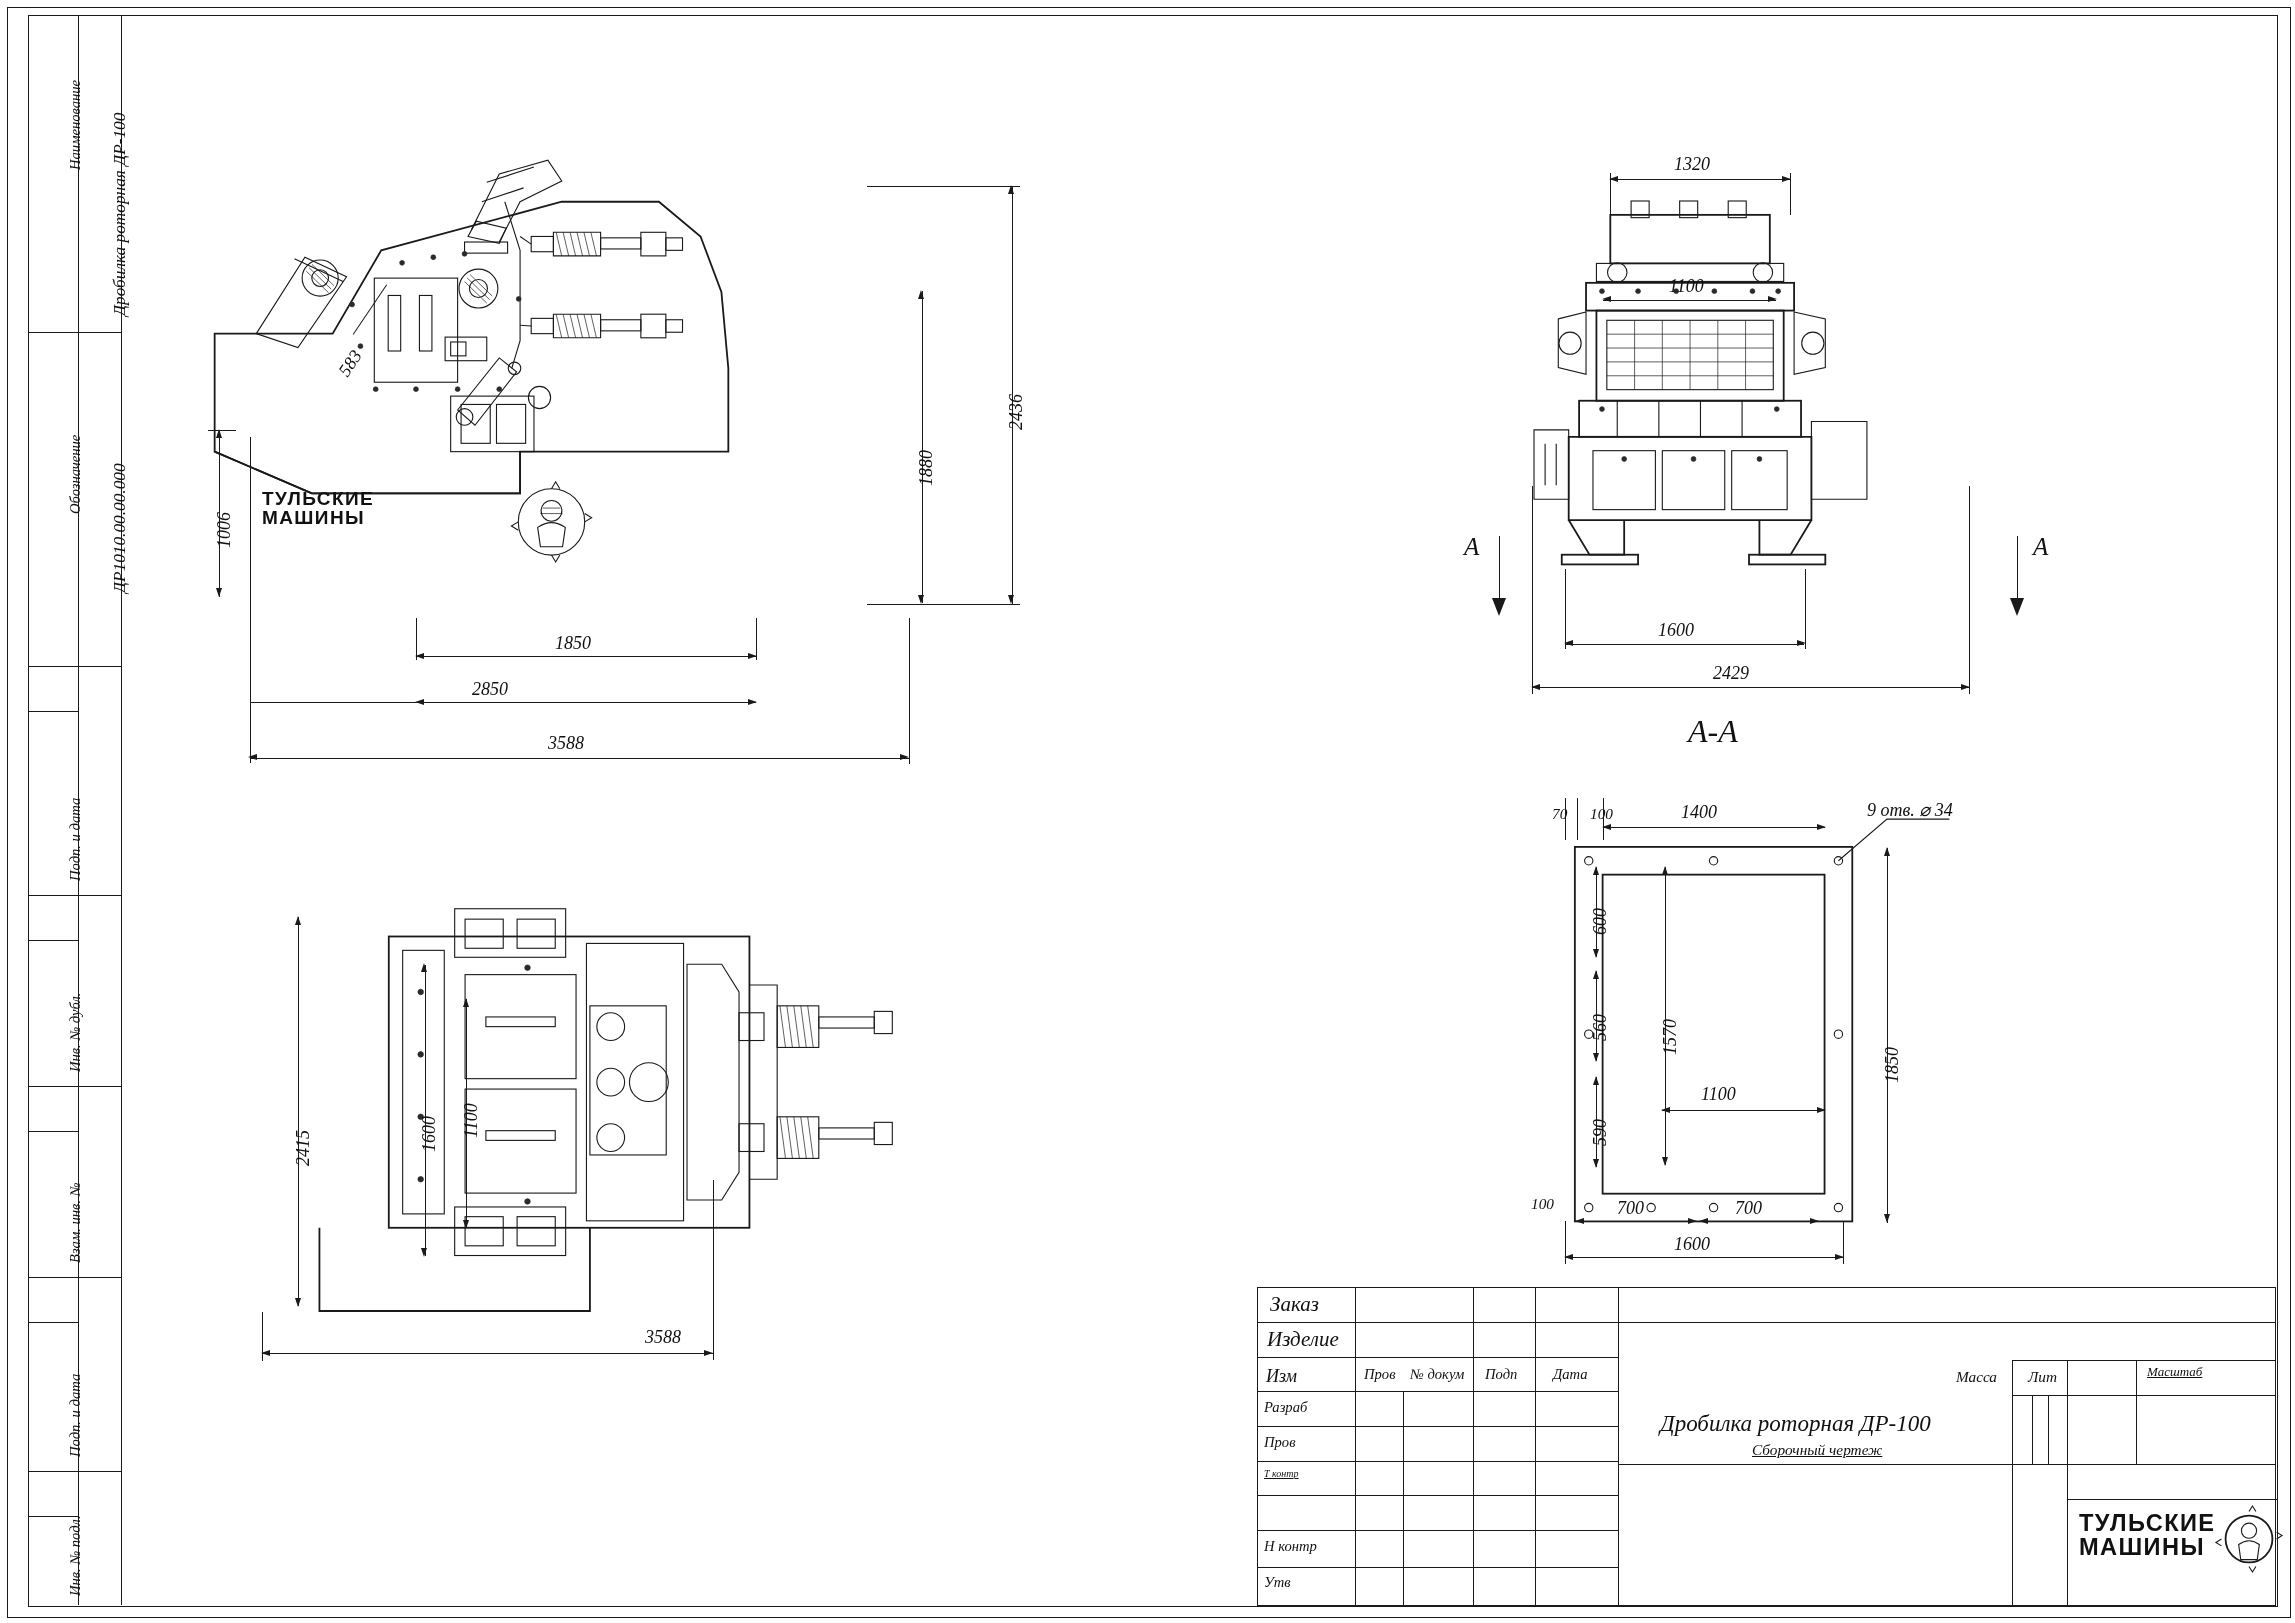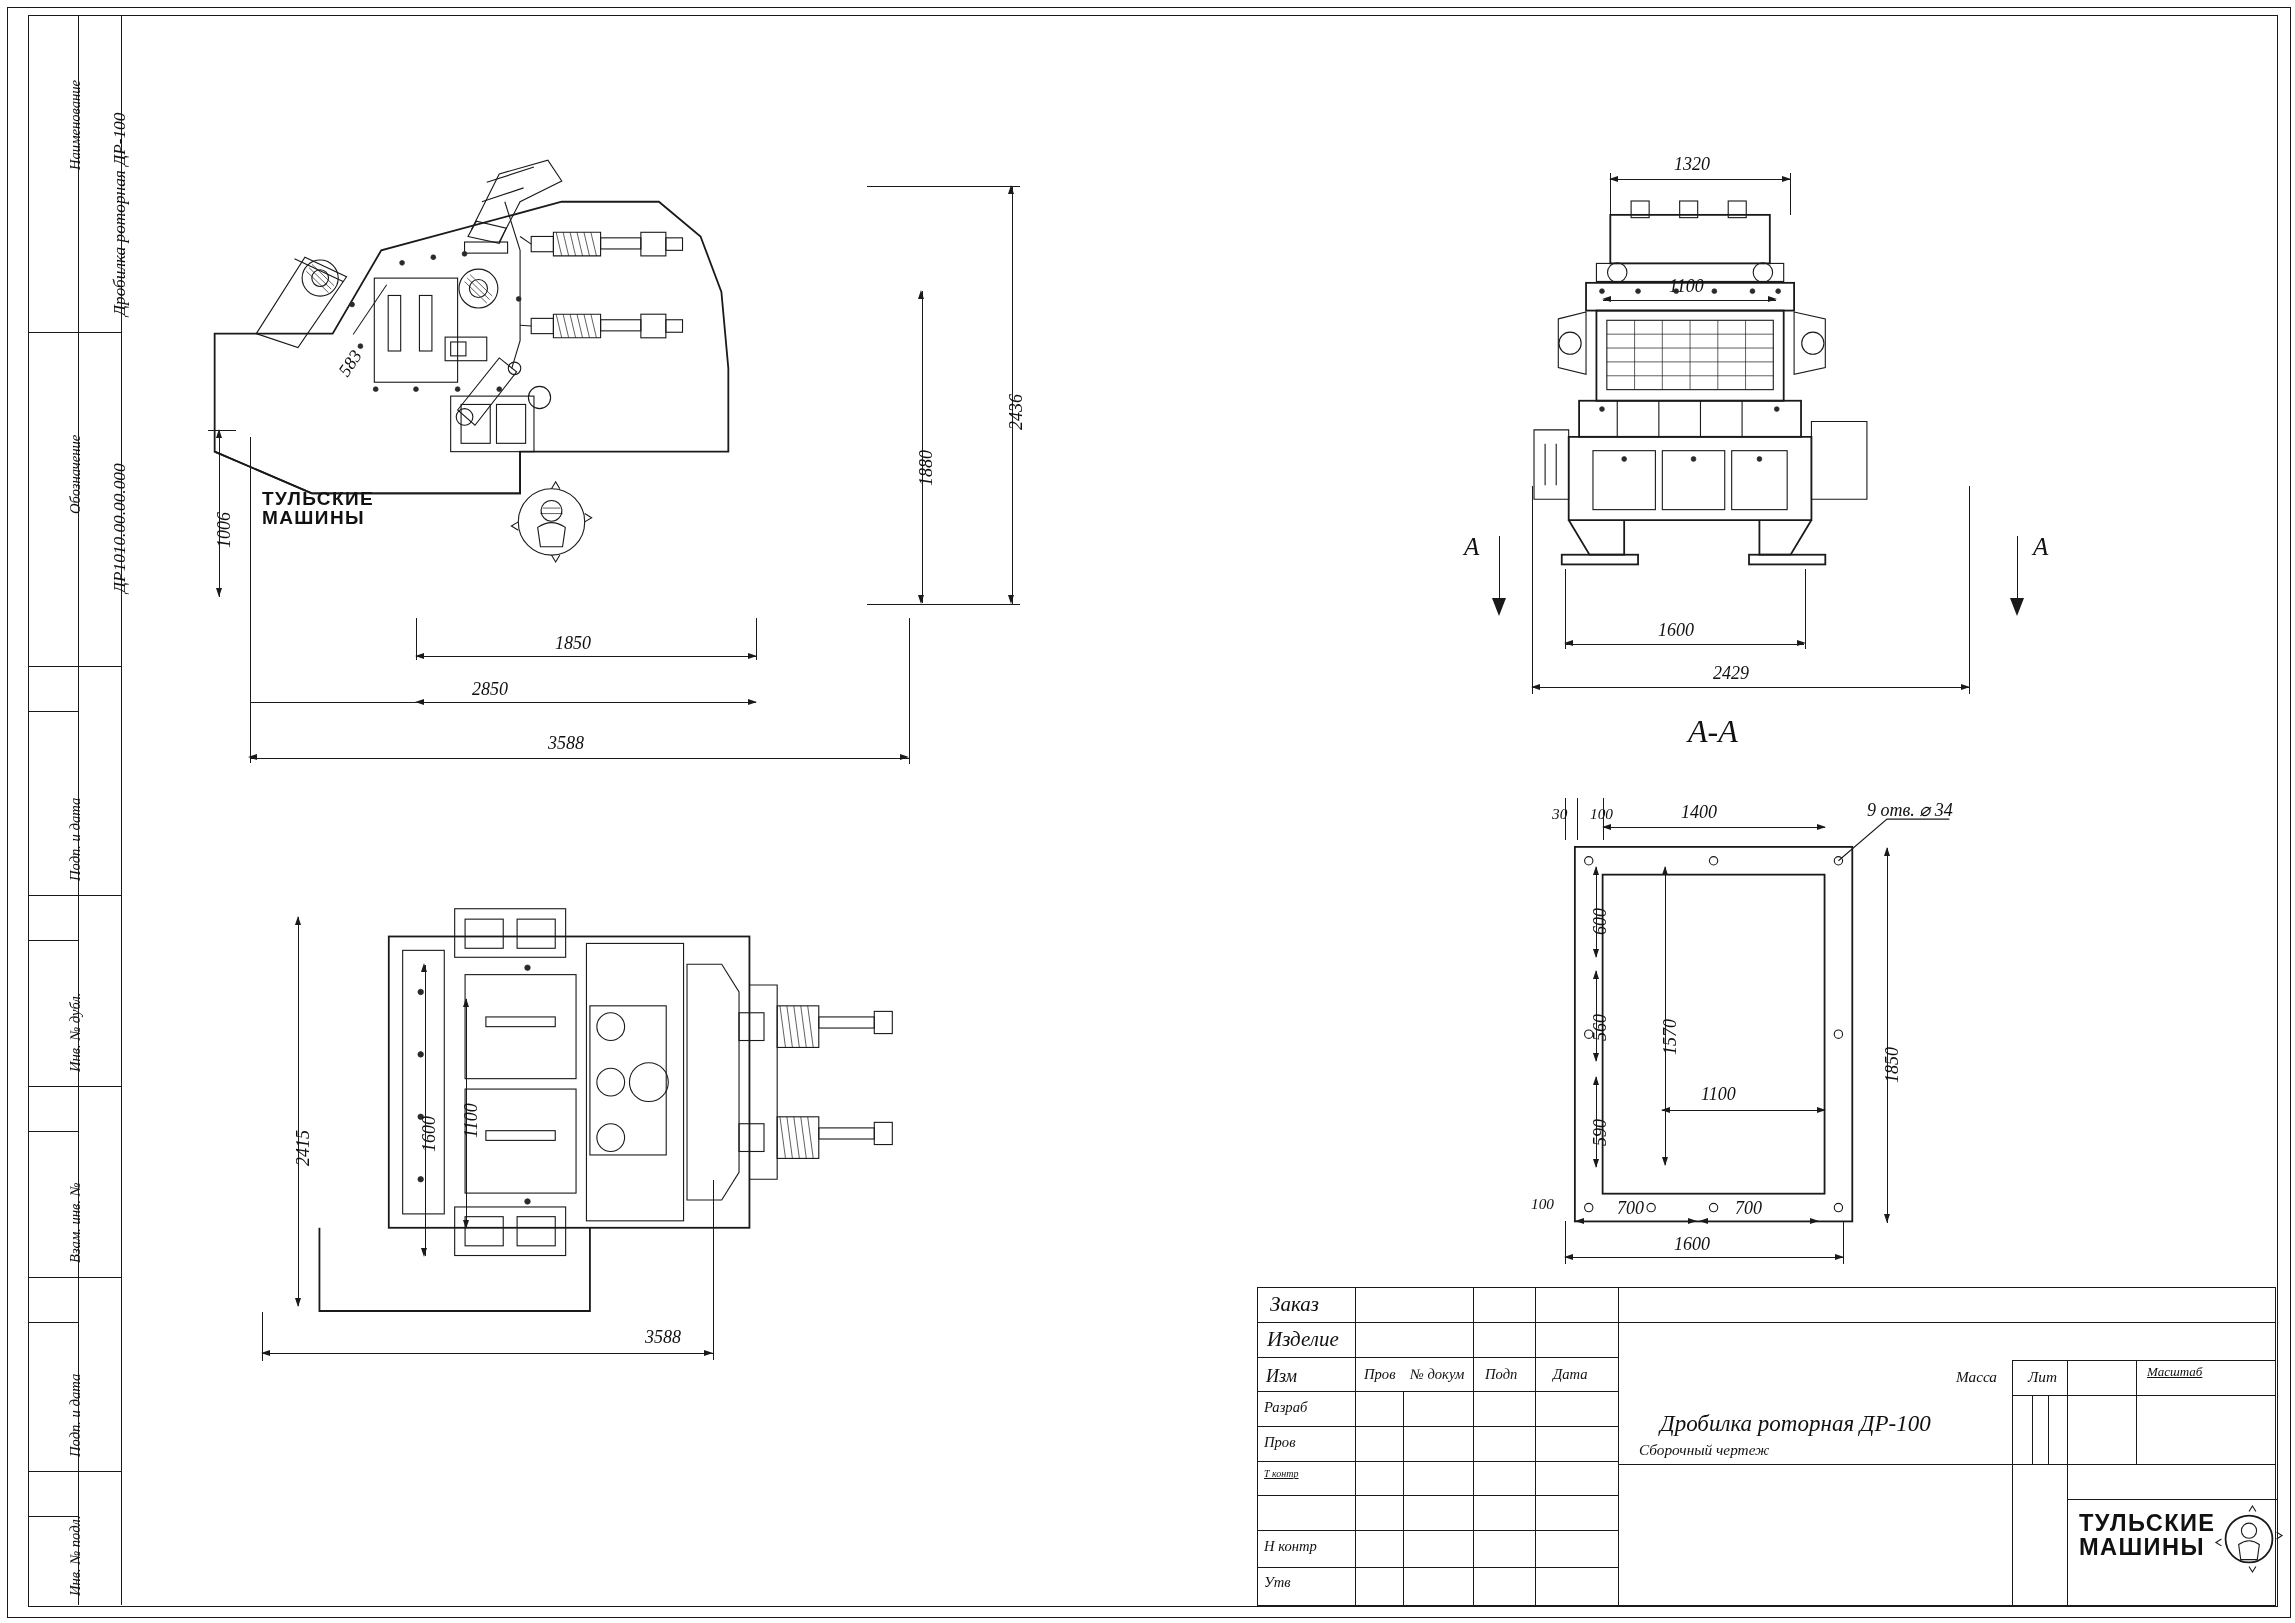--- a/index.html
+++ b/index.html
@@ -370,21 +370,21 @@
     <circle class="st" cx="220" cy="290" r="6" opacity="0"></circle>
     <circle class="st" cx="130" cy="540" r="6"></circle>
 
     <path class="st" d="M400,40 L470,-20 L560,-20"></path>
   </svg>
 
   <div class="txt dim" style="left:1867px;top:799px;">9 отв. ⌀ 34</div>
 
   <div class="ln v" style="left:1565px;top:798px;height:42px;"></div>
   <div class="ln v" style="left:1577px;top:798px;height:42px;"></div>
-  <div class="txt dimS" style="left:1552px;top:805px;">30</div>
+  <div class="txt dimS" style="left:1552px;top:805px;">70</div>
   <div class="txt dimS" style="left:1590px;top:805px;">100</div>
   <div class="ln v" style="left:1603px;top:798px;height:42px;"></div>
 
   <div class="ln h" style="left:1603px;top:827px;width:222px;"></div>
   <div class="arrowR" style="left:1602px;top:824px;transform:rotate(180deg);"></div>
   <div class="arrowR" style="left:1817px;top:824px;"></div>
   <div class="txt dim" style="left:1681px;top:802px;">1400</div>
 
   <div class="ln v" style="left:1596px;top:867px;height:90px;"></div>
   <div class="arrowU" style="left:1593px;top:866px;"></div>
@@ -479,21 +479,21 @@
   <div class="tbtxt" style="left:1485px;top:1366px;font-size:14.6px;">Подп</div>
   <div class="tbtxt" style="left:1553px;top:1366px;font-size:14.6px;">Дата</div>
 
   <div class="tbtxt" style="left:1264px;top:1399px;font-size:14.6px;">Разраб</div>
   <div class="tbtxt" style="left:1264px;top:1434px;font-size:14.6px;">Пров</div>
   <div class="tbtxt" style="left:1264px;top:1468px;font-size:10px;text-decoration:underline;">Т контр</div>
   <div class="tbtxt" style="left:1264px;top:1538px;font-size:14.6px;">Н контр</div>
   <div class="tbtxt" style="left:1264px;top:1574px;font-size:14.6px;">Утв</div>
 
   <div class="tbtxt" style="left:1660px;top:1411px;font-size:23px;">Дробилка роторная ДР-100</div>
-  <div class="tbtxt" style="left:1639px;top:1441px;font-size:15.3px;">Сборочный чертеж</div>
+  <div class="tbtxt" style="left:1752px;top:1441px;font-size:15.3px;text-decoration:underline;">Сборочный чертеж</div>
 
   <div class="tbtxt" style="left:2028px;top:1368px;font-size:15.3px;">Лит</div>
   <div class="tbtxt" style="left:1956px;top:1368px;font-size:15.3px;">Масса</div>
   <div class="tbtxt" style="left:2147px;top:1364px;font-size:13px;text-decoration:underline;">Масштаб</div>
 
   <div class="logoWrap" style="left:2079px;top:1511px;gap:9.7px;">
     <div>
       <div class="logoTxt" style="font-size:23.6px;">ТУЛЬСКИЕ</div>
       <div class="logoTxt" style="font-size:23.6px;">МАШИНЫ</div>
     </div>

